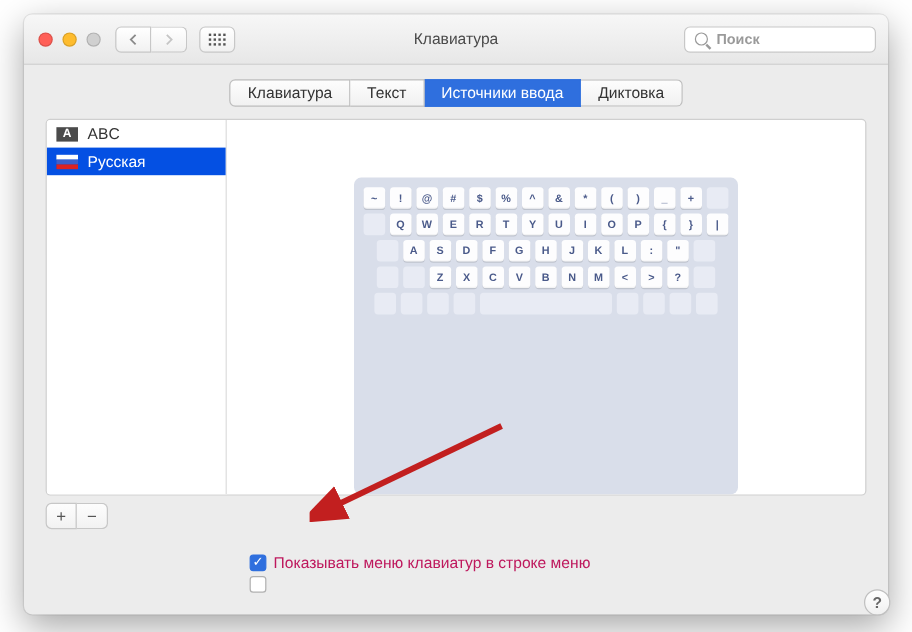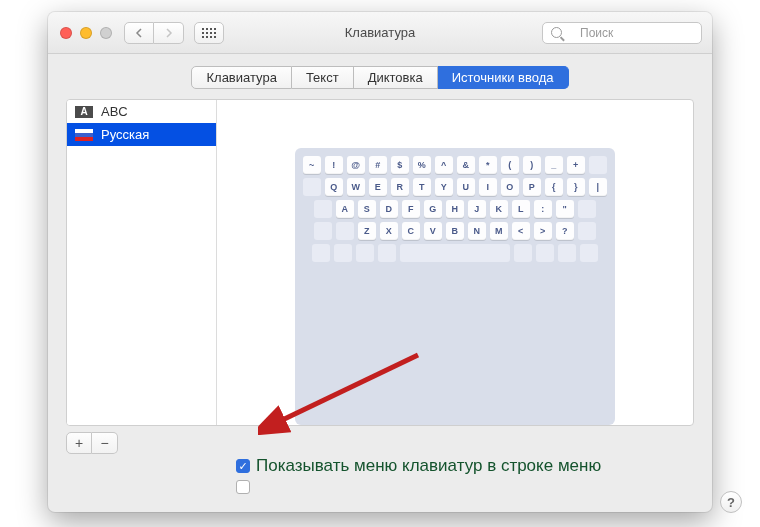--- a/index.html
+++ b/index.html
@@ -8,21 +8,21 @@
     font-size: 13px;
     color: #333;
     background: #fff;
     width: 760px;
     height: 527px;
     overflow: hidden;
     position: relative;
   }
   
   .stage {
-    width: 664px;
+    width: 720px;
     height: 500px;
     margin: 12px auto;
     background: #ececec;
     border-radius: 7px;
     box-shadow: 0 10px 30px rgba(0,0,0,0.35), 0 0 0 1px rgba(0,0,0,0.08);
     overflow: hidden;
     display: flex;
     flex-direction: column;
   }
   
@@ -53,22 +53,22 @@
   }
   .gdots { display:grid; grid-template-columns:repeat(4,2px); grid-template-rows:repeat(3,2px); gap:2px; }
   .gdots span { width:2px; height:2px; background:#555; }
   .title {
     position:absolute; left:50%; transform:translateX(-50%);
     font-size:13px; color:#4a4a4a;
   }
   .search {
     margin-left:auto; width:160px; height:22px;
     border:1px solid #c7c7c7; border-radius:5px; background:#fff;
-    display:flex; align-items:center; gap:18px; padding:0 8px;
-    color:#9a9a9a; font-size:12px;
+    display:flex; align-items:center; gap:7px; padding:0 8px;
+    color:#9a9a9a; font-size:12px;font-weight:bold;
   }
   .search .mag { width:11px;height:11px;border:1.5px solid #9a9a9a;border-radius:50%; position:relative;}
   .search .mag:after { content:""; position:absolute; width:5px;height:1.5px;background:#9a9a9a; transform:rotate(45deg); bottom:-2px; right:-4px;}
   
   .tabbar { display:flex; justify-content:center; padding:12px 0 10px; background:#ececec; }
   .tabs { display:flex; }
   .tab {
     padding:3px 14px; font-size:13px; border:1px solid #bdbdbd; border-left:none;
     background:linear-gradient(#fdfdfd,#f1f1f1); color:#333;
   }
@@ -109,21 +109,21 @@
   .listfooter { width:150px; }
   .pmwrap { display:flex; margin-top:6px;}
   .pm {
     width:26px; height:22px; background:linear-gradient(#fdfdfd,#f2f2f2);
     border:1px solid #c7c7c7; display:flex;align-items:center;justify-content:center;
     font-size:14px; color:#555;
   }
   .pm:first-child{ border-radius:5px 0 0 5px; }
   .pm:last-child{ border-left:none; border-radius:0 5px 5px 0; }
   
-  .checks { position:relative; margin-top:2px; margin-left:170px; font-size:17px; color:#14532d; }
+  .checks { position:relative; margin-top:20px; margin-left:170px; font-size:13px; color:#be185d; }
   .checkline { display:flex; align-items:center; gap:6px; margin-bottom:4px; }
   .cb {
     width:14px;height:14px;border-radius:3px;border:1px solid #b0b0b0;background:#fff;
     display:flex;align-items:center;justify-content:center;font-size:11px;color:#fff;
     flex-shrink:0;
   }
   .cb.checked{ background:#2f6fde;border-color:#2f6fde }
   .cb.checked:after{content:"✓"}
   
   .help {
@@ -178,22 +178,22 @@
     <div class="search">
       <span class="mag"></span>
       <span>Поиск</span>
     </div>
   </div>
 
   <div class="tabbar">
     <div class="tabs">
       <div class="tab">Клавиатура</div>
       <div class="tab">Текст</div>
+      <div class="tab selected">Источники ввода</div>
       <div class="tab">Диктовка</div>
-      <div class="tab selected">Источники ввода</div>
     </div>
   </div>
 
   <div class="content">
     <div class="pane">
       <div class="sidebar">
         <div class="row">
           <span class="flag-us">A</span>
           <span>ABC</span>
         </div>

